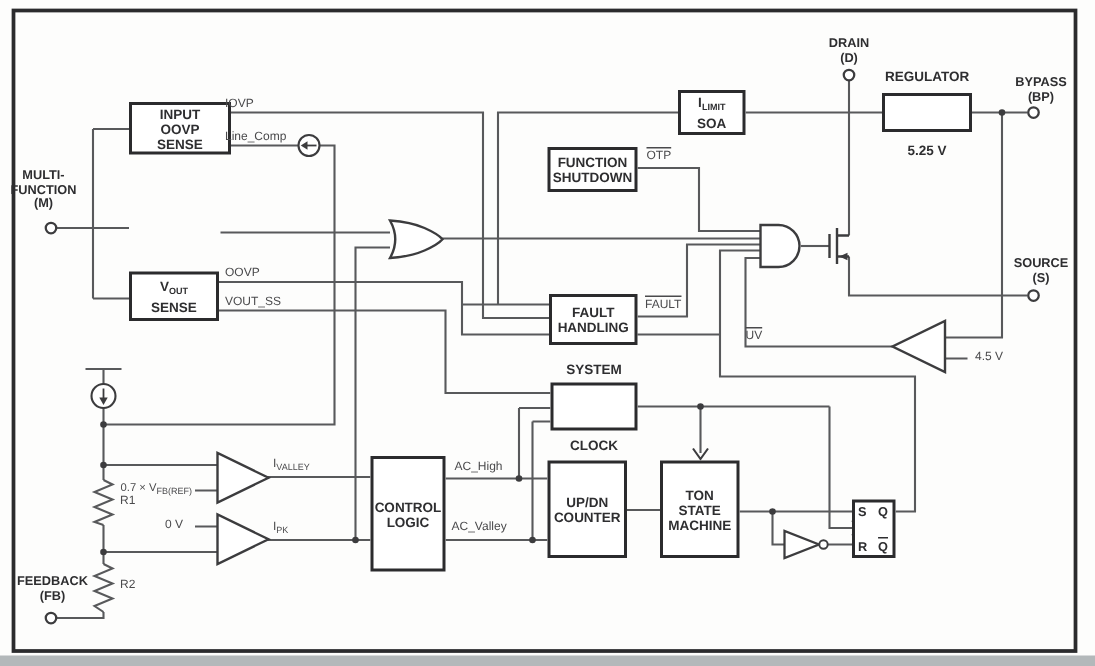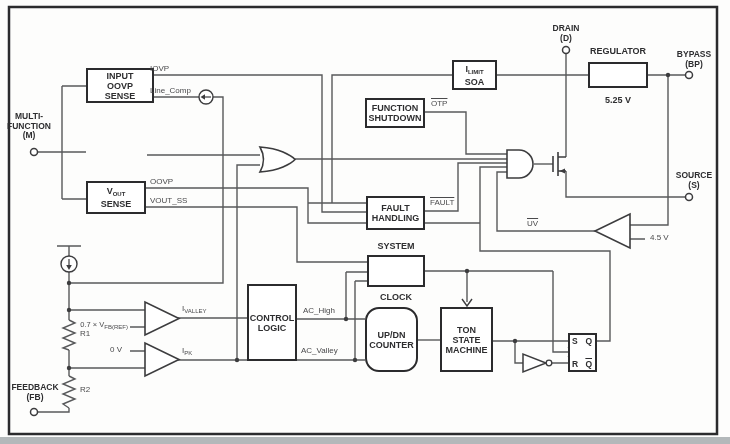--- a/index.html
+++ b/index.html
@@ -148,25 +148,25 @@
   <span>HANDLING</span>
 </div>
 <div class="block" style="left:588px;top:62px;width:60px;height:26px;gap:39px;">
   <span>REGULATOR</span>
   <span>5.25 V</span>
 </div>
 <div class="block" style="left:367px;top:255px;width:58px;height:32px;gap:41px;">
   <span>SYSTEM</span>
   <span>CLOCK</span>
 </div>
-<div class="block" style="left:247px;top:284px;width:50px;height:77px;">
+<div class="block" style="left:247px;top:304px;width:50px;height:77px;">
   <span>CONTROL</span>
   <span>LOGIC</span>
 </div>
-<div class="block" style="left:365px;top:307px;width:53px;height:65px;border-radius:14px;">
+<div class="block" style="left:365px;top:307px;width:53px;height:65px;">
   <span>UP/DN</span>
   <span>COUNTER</span>
 </div>
 <div class="block" style="left:440px;top:307px;width:53px;height:65px;">
   <span>TON</span>
   <span>STATE</span>
   <span>MACHINE</span>
 </div>
 
 <div class="ff">
@@ -175,21 +175,21 @@
   <span style="left:2px;bottom:1px;">R</span>
   <span style="right:3px;bottom:1px;" class="ov">Q</span>
 </div>
 
 <div class="lbl" style="left:150px;top:64px;">IOVP</div>
 <div class="lbl" style="left:150px;top:86px;">Line_Comp</div>
 <div class="lbl" style="left:150px;top:177px;">OOVP</div>
 <div class="lbl" style="left:150px;top:196px;">VOUT_SS</div>
 <div class="lbl ov" style="left:431px;top:99px;">OTP</div>
 <div class="lbl ov" style="left:430px;top:198px;">FAULT</div>
-<div class="lbl ov" style="left:497px;top:219px;padding-left:30px;">UV</div>
+<div class="lbl ov" style="left:497px;top:219px;">UV</div>
 <div class="lbl" style="left:303px;top:306px;">AC_High</div>
 <div class="lbl" style="left:301px;top:346px;">AC_Valley</div>
 <div class="lbl" style="left:182px;top:304px;"><span>I</span><sub>VALLEY</sub></div>
 <div class="lbl" style="left:182px;top:346px;"><span>I</span><sub>PK</sub></div>
 <div class="lbl" style="left:70px;top:320px;width:58px;text-align:right;font-size:7.5px;"><span>0.7 × V</span><sub>FB(REF)</sub></div>
 <div class="lbl" style="left:110px;top:345px;">0 V</div>
 <div class="lbl" style="left:80px;top:329px;">R1</div>
 <div class="lbl" style="left:80px;top:385px;">R2</div>
 <div class="lbl" style="left:650px;top:233px;">4.5 V</div>
 

